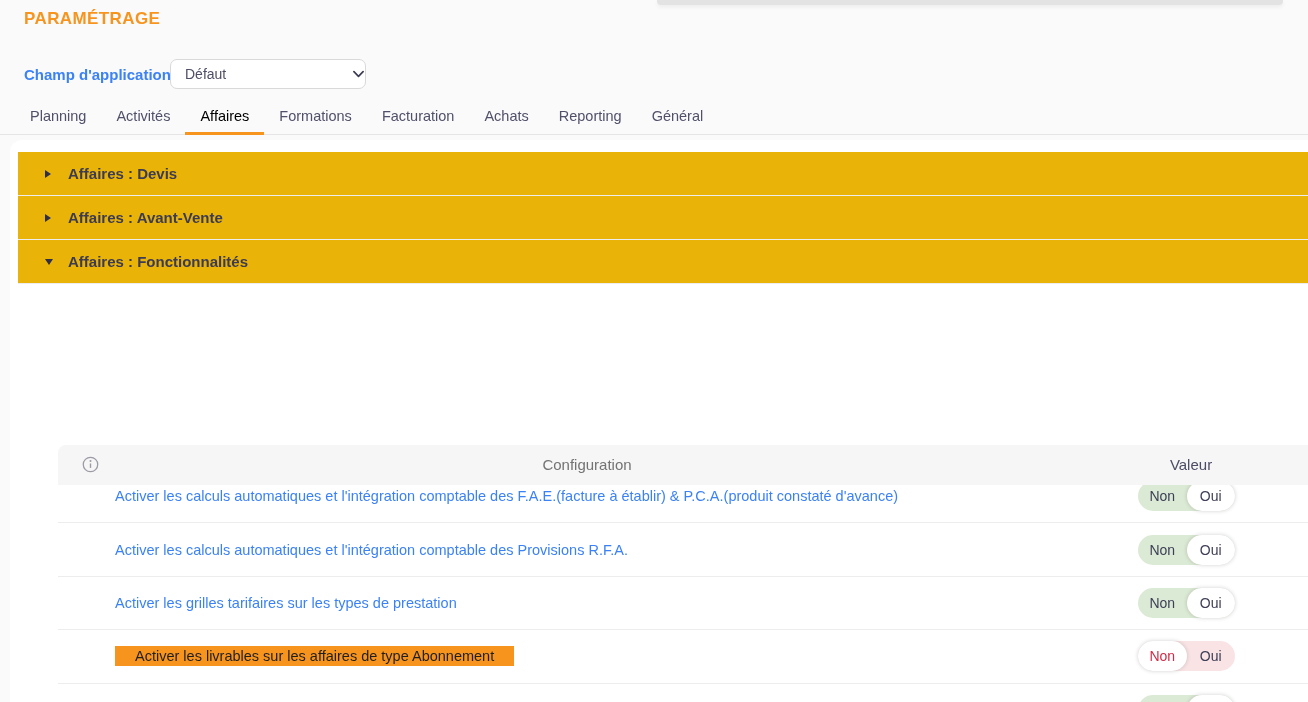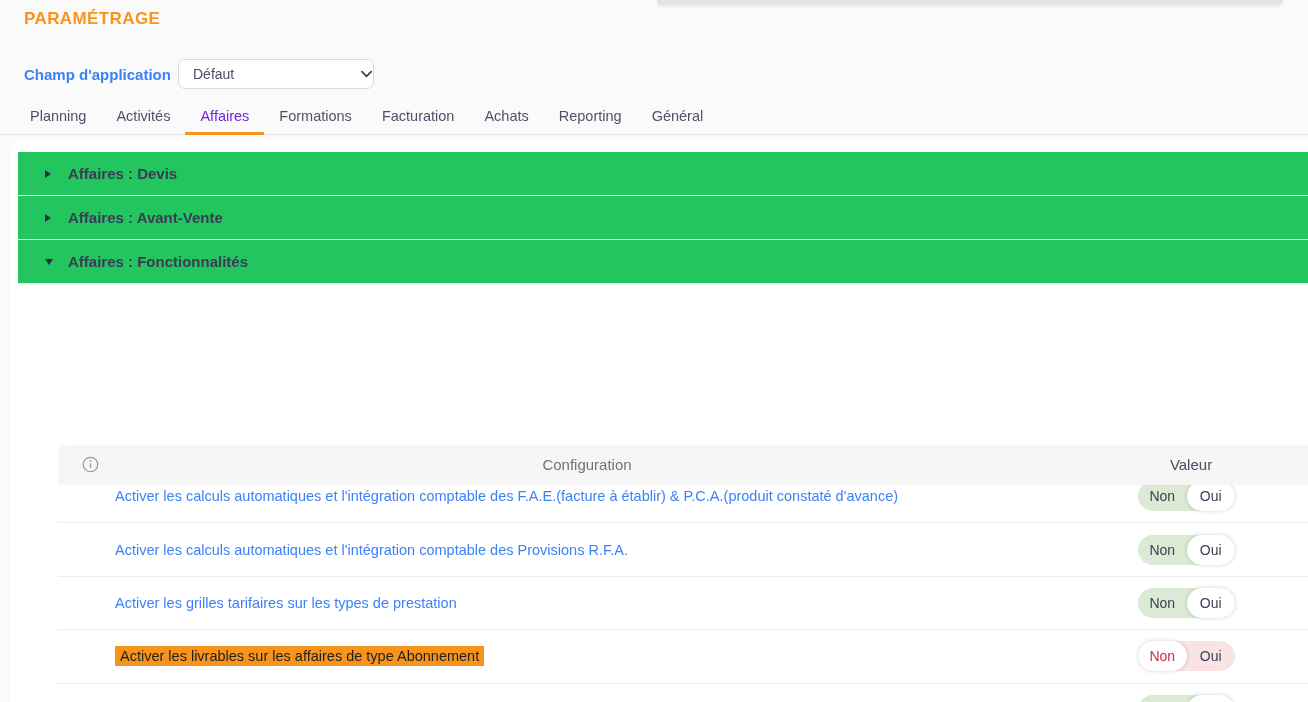--- a/index.html
+++ b/index.html
@@ -23,46 +23,45 @@
   }
   .field-label {
     position:absolute; left:24px; top:66px;
     font-size:15px; font-weight:bold; color:#3b82f6;
   }
   .dropdown {
     position:absolute; left:170px; top:59px; width:196px; height:30px;
     background:#fff; border:1px solid #d9d9d9; border-radius:7px;
     display:flex; align-items:center; padding:0 1px 0 14px;
     cursor:pointer;
-    margin-left:8px;
   }
   .dropdown .value { flex:1; font-size:14px; color:#4e4e66; }
   
   .tab-bar {
     position:absolute; left:0; top:100px; width:1308px; height:35px;
     border-bottom:1px solid #e5e5e5;
     display:flex; align-items:stretch; padding-left:15px;
   }
   .tab {
     padding:0 15px; font-size:14.5px; color:#50506a;
     display:flex; align-items:center; cursor:pointer;
     border-bottom:3px solid transparent; margin-bottom:-1px;
   }
-  .tab.active { color:#6d28d9; border-bottom-color:#f7941e; }
+  .tab.active { color:#000000; border-bottom-color:#f7941e; }
   
   .content-card {
     position:absolute; left:10px; top:140px; width:1298px; height:562px;
     background:#fff; border-radius:12px 0 0 0;
   }
   .accordion { position:absolute; left:8px; top:12px; width:1290px; }
   .acc-header {
     height:44px; display:flex; align-items:center;
     padding-left:27px; cursor:pointer;
     border-bottom:1px solid #ededee;
-    background:#22c55e;
+    background:#eab308;
   }
   .acc-header .caret { width:14px; display:flex; justify-content:flex-start; }
   .caret-right {
     width:0; height:0;
     border-top:4.5px solid transparent; border-bottom:4.5px solid transparent;
     border-left:6px solid #2e2e48;
   }
   .caret-down {
     width:0; height:0;
     border-left:4.5px solid transparent; border-right:4.5px solid transparent;
@@ -89,21 +88,21 @@
   .table-body { position:relative; height:357px; overflow:hidden; z-index:1; }
   .trow {
     position:relative; height:53.4px;
     border-bottom:1px solid #ededee;
   }
   .trow:first-child { margin-top:-15px; }
   .trow .rlabel {
     position:absolute; left:57px; top:50%; transform:translateY(-50%);
     font-size:14.5px; color:#3b82f6; white-space:nowrap;
   }
-  .trow .rlabel.hl { background:#f7941e; color:#1f1f1f; padding:2px 5px; }
+  .trow .rlabel.hl { background:#f7941e; color:#1f1f1f; padding:2px 20px; }
   
   .toggle {
     position:absolute; left:1080px; top:50%; transform:translateY(-50%);
     width:97px; height:30px; border-radius:15px;
     display:flex; cursor:pointer; font-size:14px;
   }
   .toggle .seg {
     flex:1; text-align:center; line-height:30px; color:#3e3e57;
     border-radius:15px;
   }

